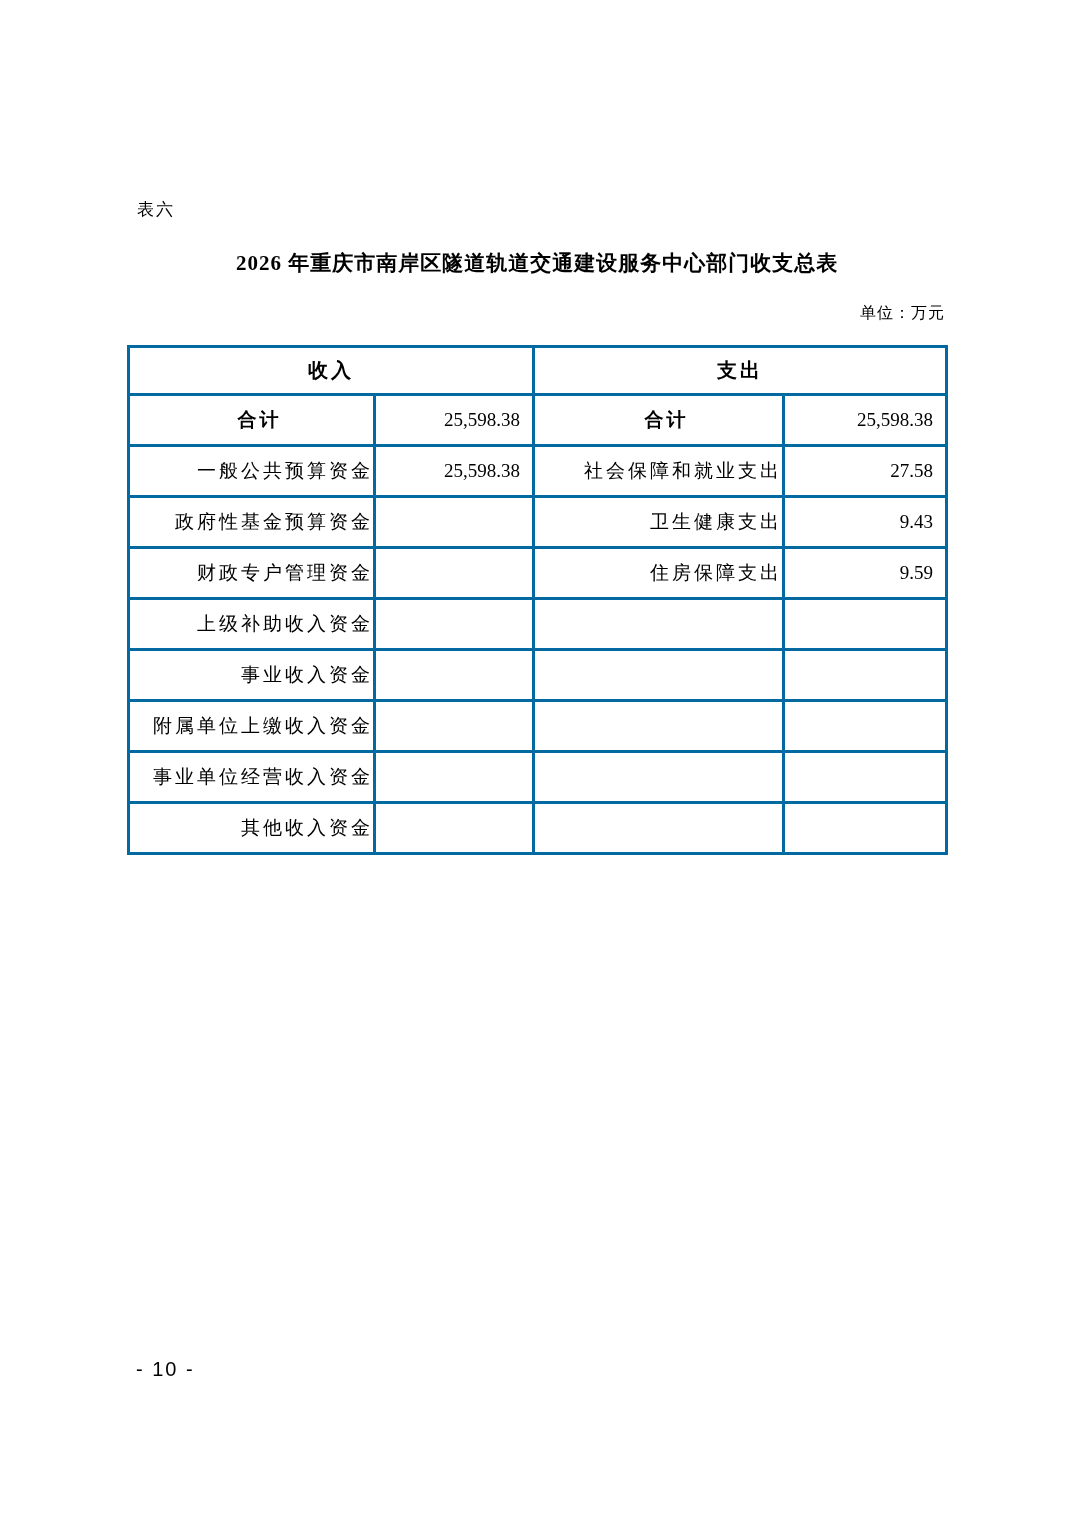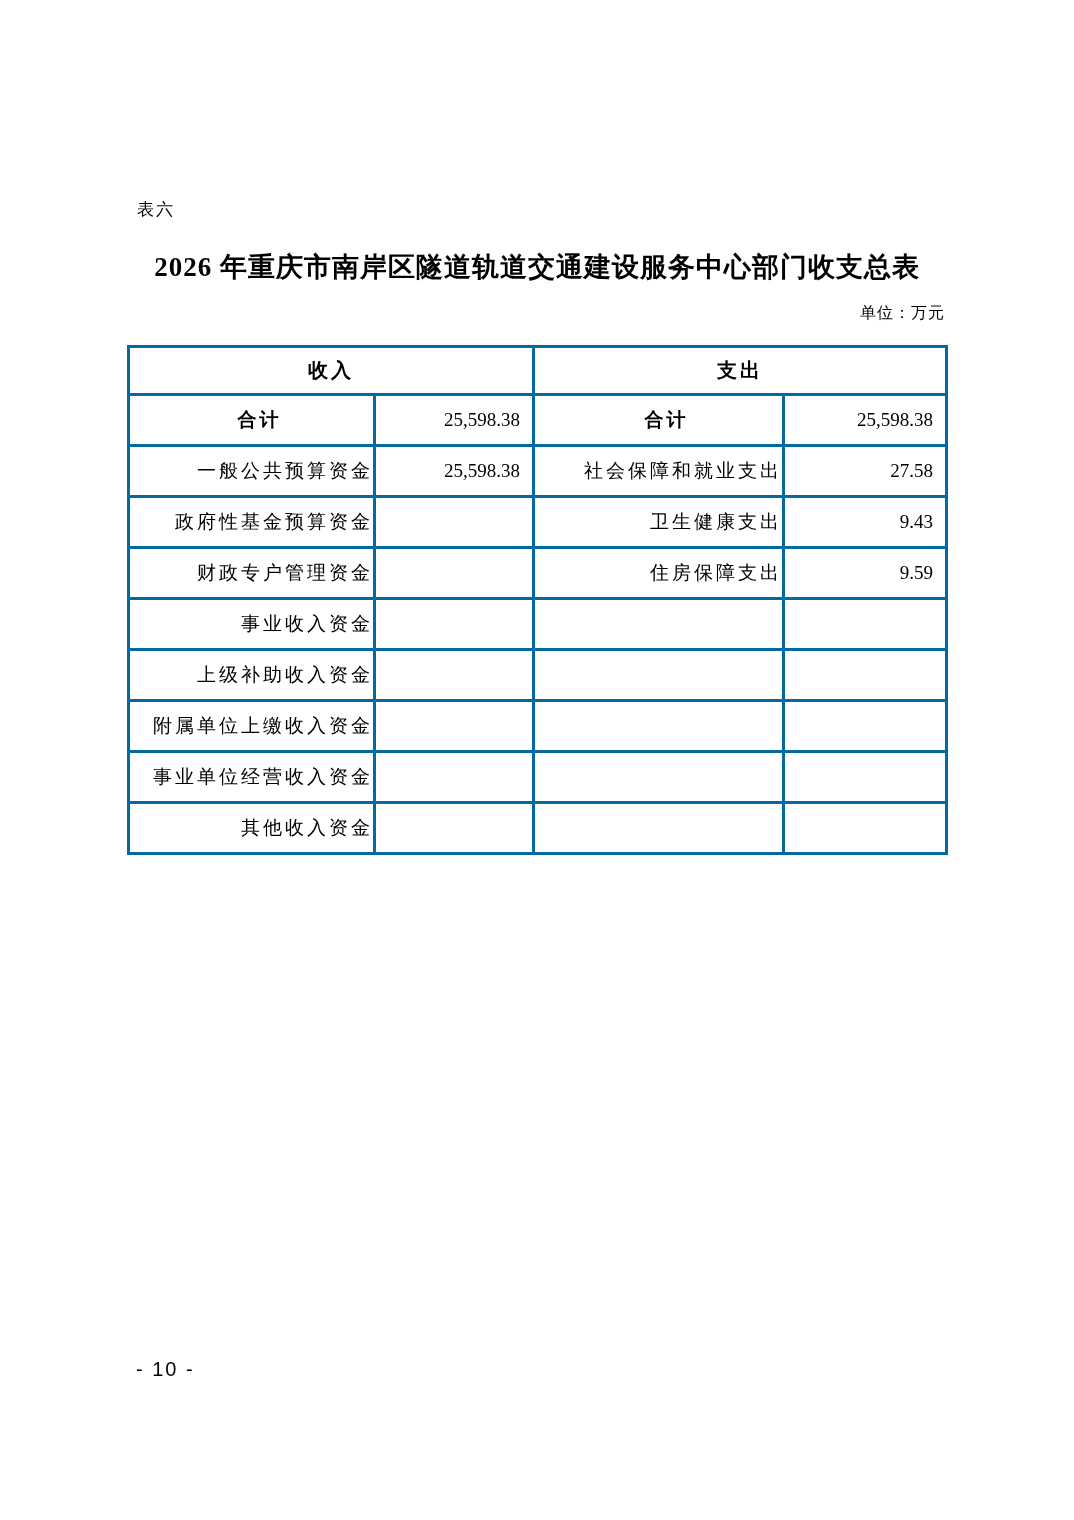--- a/index.html
+++ b/index.html
@@ -18,21 +18,21 @@
     top: 198px;
     font-size: 17px;
     letter-spacing: 2px;
   }
   .doc-title {
     position: absolute;
     left: 0;
     width: 1074px;
     top: 249px;
     text-align: center;
-    font-size: 27px;
+    font-size: 21px;
     font-weight: bold;
     letter-spacing: 1px;
     font-family: "Liberation Serif", "DejaVu Serif", serif;
   }
   .unit-note {
     position: absolute;
     left: 127px;
     width: 818px;
     top: 303px;
     text-align: right;
@@ -142,27 +142,27 @@
       <td class="item">卫生健康支出</td>
       <td class="num">9.43</td>
     </tr>
     <tr>
       <td class="item">财政专户管理资金</td>
       <td class="num"></td>
       <td class="item">住房保障支出</td>
       <td class="num">9.59</td>
     </tr>
     <tr>
-      <td class="item">事业收入资金</td>
+      <td class="item">上级补助收入资金</td>
       <td class="num"></td>
       <td class="item"></td>
       <td class="num"></td>
     </tr>
     <tr>
-      <td class="item">上级补助收入资金</td>
+      <td class="item">事业收入资金</td>
       <td class="num"></td>
       <td class="item"></td>
       <td class="num"></td>
     </tr>
     <tr>
       <td class="item">附属单位上缴收入资金</td>
       <td class="num"></td>
       <td class="item"></td>
       <td class="num"></td>
     </tr>

